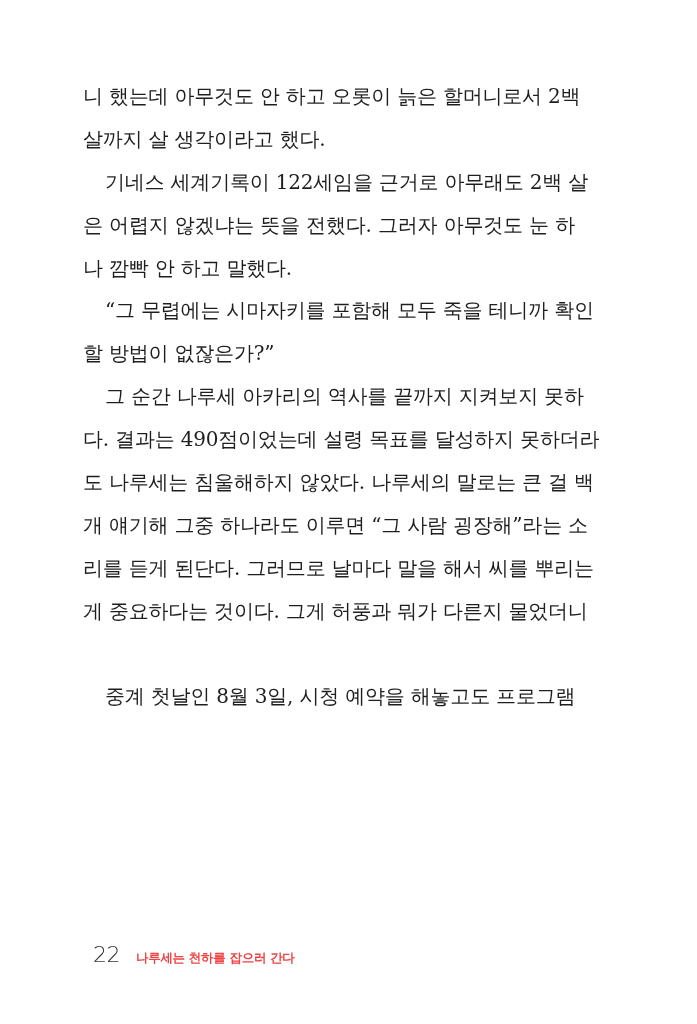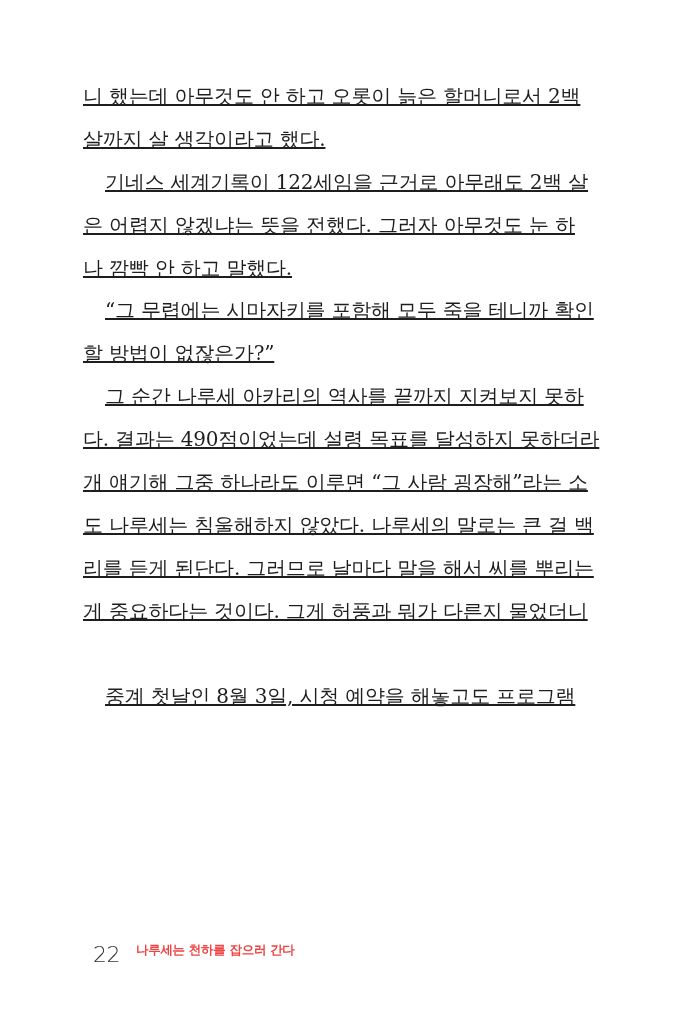--- a/index.html
+++ b/index.html
@@ -20,38 +20,37 @@
     left: 83px;
     top: 75px;
     width: 492px;
   }
   .line {
     height: 42.9px;
     line-height: 42.9px;
     font-size: 20px;
     white-space: nowrap;
     letter-spacing: -0.2px;
-    text-decoration: underline;
   }
   .line.justify {
     text-align: justify;
     text-align-last: justify;
   }
   .line.indent {
     padding-left: 22px;
   }
   .line.blank {
     height: 42.9px;
   }
   .footer {
     position: absolute;
     left: 93px;
     top: 942px;
     display: flex;
-    align-items: flex-start;
+    align-items: flex-end;
     gap: 16px;
   }
   .page-number {
     font-family: "DejaVu Sans", "Liberation Sans", sans-serif;
     font-weight: 300;
     font-size: 22px;
     color: #333333;
     letter-spacing: -0.5px;
   }
   .running-title {
@@ -68,22 +67,22 @@
 <div class="page-text">
   <div class="line justify">니 했는데 아무것도 안 하고 오롯이 늙은 할머니로서 2백</div>
   <div class="line">살까지 살 생각이라고 했다.</div>
   <div class="line justify indent">기네스 세계기록이 122세임을 근거로 아무래도 2백 살</div>
   <div class="line justify">은 어렵지 않겠냐는 뜻을 전했다. 그러자 아무것도 눈 하</div>
   <div class="line">나 깜빡 안 하고 말했다.</div>
   <div class="line justify indent">“그 무렵에는 시마자키를 포함해 모두 죽을 테니까 확인</div>
   <div class="line">할 방법이 없잖은가?”</div>
   <div class="line justify indent">그 순간 나루세 아카리의 역사를 끝까지 지켜보지 못하</div>
   <div class="line justify">다. 결과는 490점이었는데 설령 목표를 달성하지 못하더라</div>
+  <div class="line justify">도 나루세는 침울해하지 않았다. 나루세의 말로는 큰 걸 백</div>
   <div class="line justify">개 얘기해 그중 하나라도 이루면 “그 사람 굉장해”라는 소</div>
-  <div class="line justify">도 나루세는 침울해하지 않았다. 나루세의 말로는 큰 걸 백</div>
   <div class="line justify">리를 듣게 된단다. 그러므로 날마다 말을 해서 씨를 뿌리는</div>
   <div class="line justify">게 중요하다는 것이다. 그게 허풍과 뭐가 다른지 물었더니</div>
   <div class="line blank"></div>
   <div class="line justify indent">중계 첫날인 8월 3일, 시청 예약을 해놓고도 프로그램</div>
 </div>
 
 <div class="footer">
   <span class="page-number">22</span>
   <span class="running-title">나루세는 천하를 잡으러 간다</span>
 </div>

